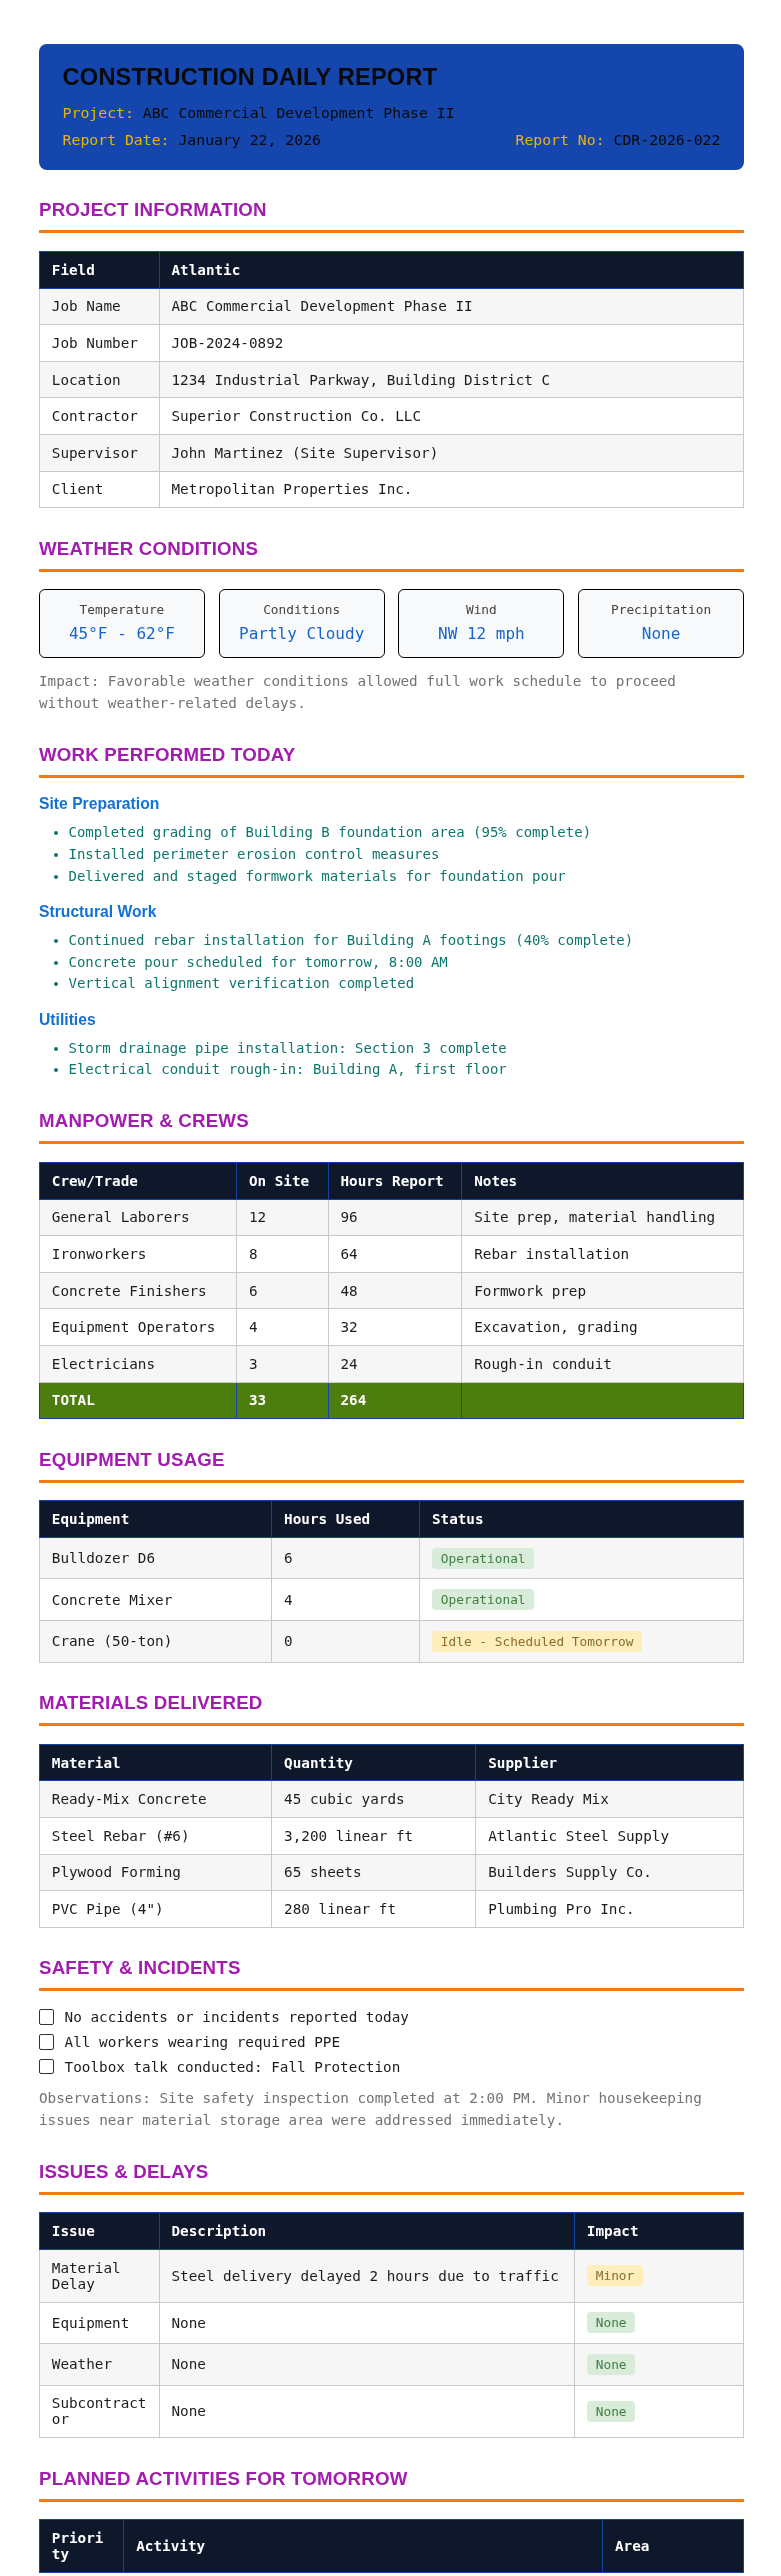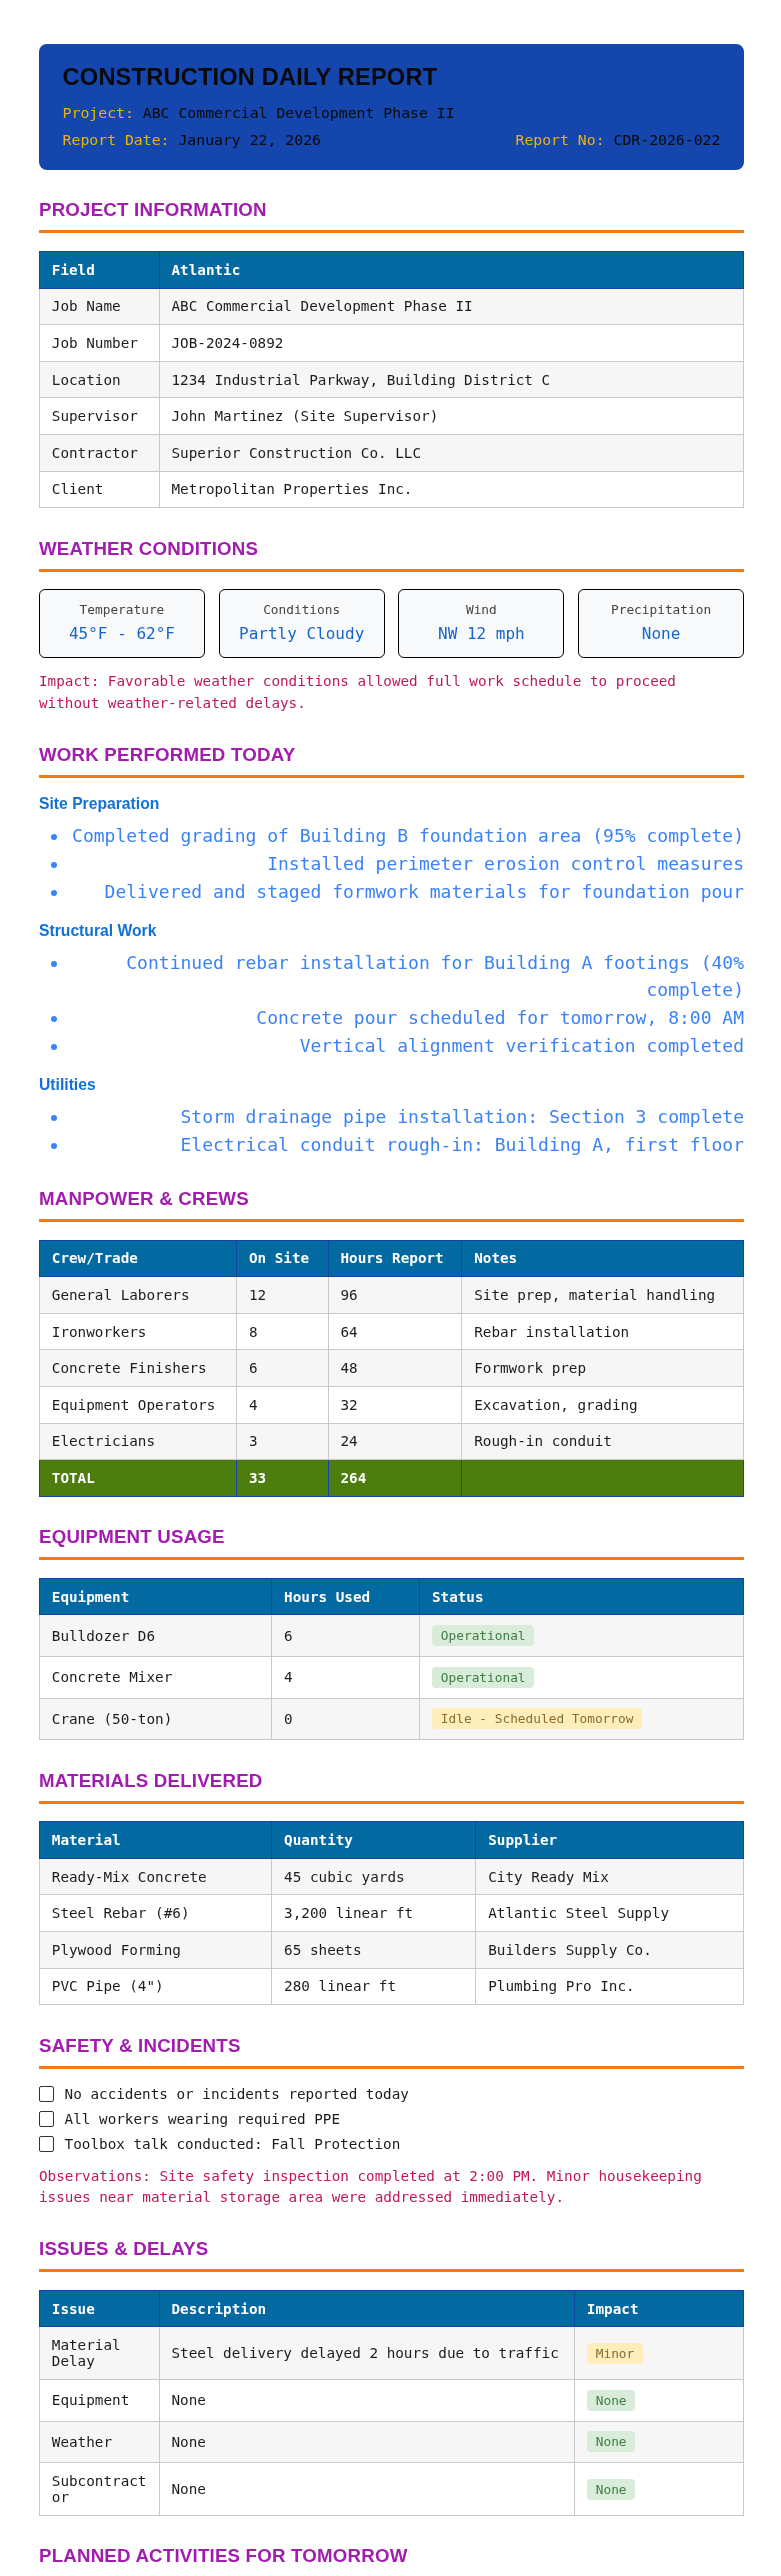--- a/index.html
+++ b/index.html
@@ -45,38 +45,38 @@
   }
   .rule { height: 3px; background: #f4790f; margin: 8.9px 0 17.7px; }
   h3 {
     font-family: "Liberation Sans", sans-serif;
     font-weight: bold;
     font-size: 15.7px;
     color: #1272d4;
     margin: 15.7px 0 8.9px;
   }
   ul { padding-left: 29.5px; margin-bottom: 5.9px; }
-  li { font-size: 18px; line-height: 1.55; color: #3b82f6; text-align: right; }
-  p.body-text { font-size: 14.3px; line-height: 1.5; color: #be185d; margin-top: 13.8px; }
+  li { font-size: 14px; line-height: 1.55; color: #0f766e; }
+  p.body-text { font-size: 14.3px; line-height: 1.5; color: #737373; margin-top: 13.8px; }
   
   table.tbl {
     width: 100%;
     border-collapse: collapse;
     font-size: 14.3px;
     table-layout: fixed;
   }
   .tbl th, .tbl td {
     border: 1px solid #c9c9c9;
     padding: 9.8px 11.8px;
     text-align: left;
     vertical-align: middle;
     word-wrap: break-word;
   }
   .tbl thead th {
-    background: #0369a1;
+    background: #0f172a;
     color: #ffffff;
     font-weight: 700;
     border-color: #1244a8;
   }
   .tbl tbody tr:nth-child(odd) { background: #f6f6f7; }
   .tbl tbody tr:nth-child(even) { background: #ffffff; }
   .tbl tbody tr.total-row { background: #4d7c0f; color: #ffffff; font-weight: 700; }
   .tbl tbody tr.total-row td { border-color: #1244a8; }
   
   .tbl-project   th:nth-child(1), .tbl-project   td:nth-child(1) { width: 17%; }
@@ -162,26 +162,26 @@
           </tr>
           <tr>
             <td>Job Number</td>
             <td>JOB-2024-0892</td>
           </tr>
           <tr>
             <td>Location</td>
             <td>1234 Industrial Parkway, Building District C</td>
           </tr>
           <tr>
+            <td>Contractor</td>
+            <td>Superior Construction Co. LLC</td>
+          </tr>
+          <tr>
             <td>Supervisor</td>
             <td>John Martinez (Site Supervisor)</td>
-          </tr>
-          <tr>
-            <td>Contractor</td>
-            <td>Superior Construction Co. LLC</td>
           </tr>
           <tr>
             <td>Client</td>
             <td>Metropolitan Properties Inc.</td>
           </tr>
         </tbody>
     </table>
   </section>
 
   <section>

